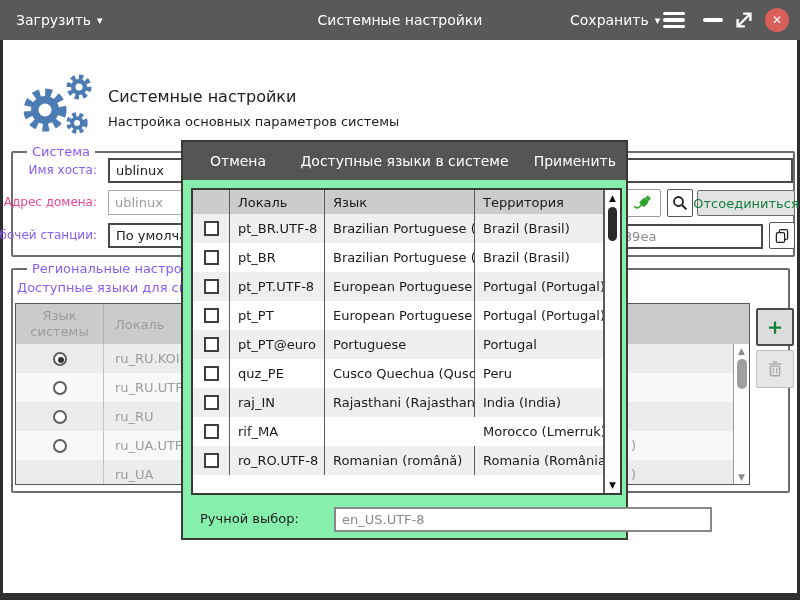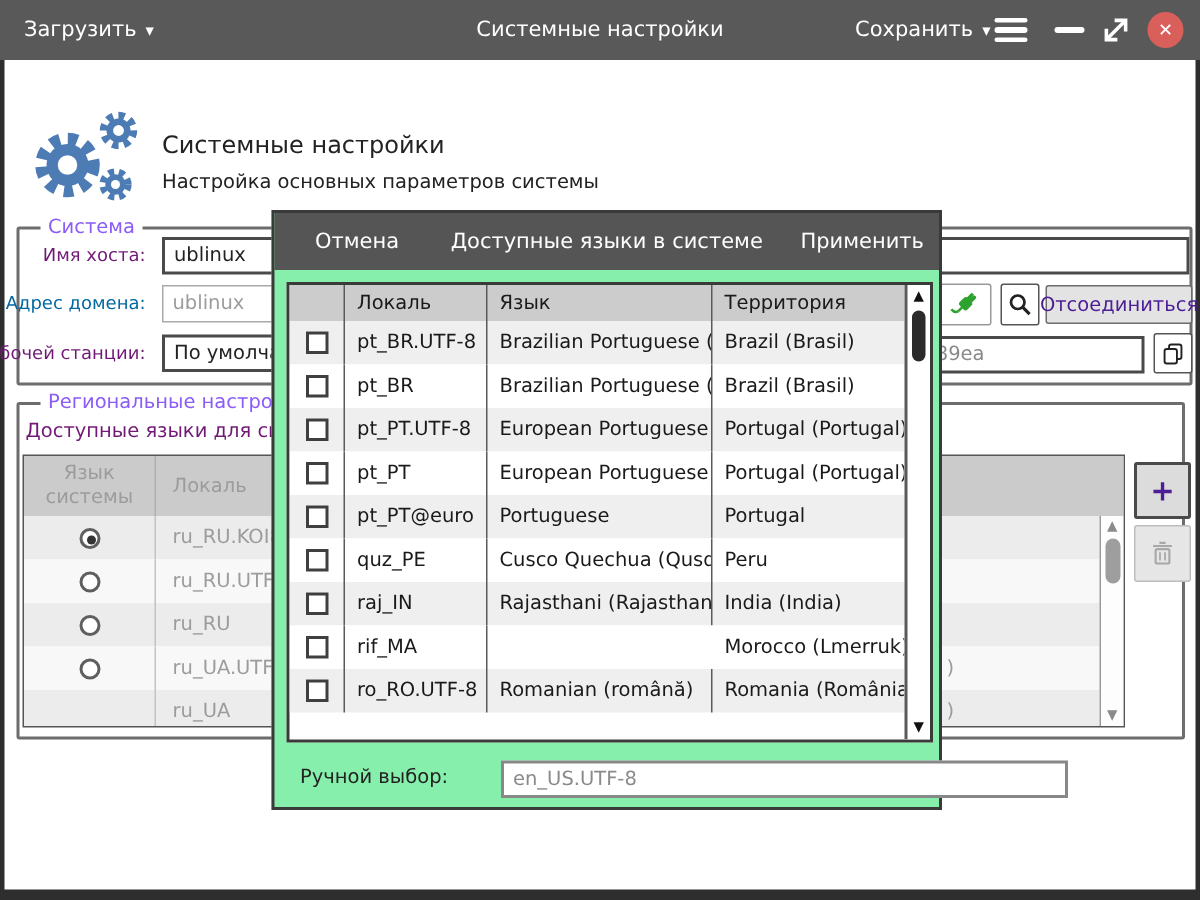--- a/index.html
+++ b/index.html
@@ -23,25 +23,25 @@
 
   
   .content { position:absolute; left:0; top:40px; width:800px; height:560px; border-left:3px solid #2e2e2e; border-right:3px solid #2e2e2e; border-bottom:7px solid #2e2e2e; background:#fff; }
 
   .app-title { position:absolute; left:105px; top:47px; font-size:16px; color:#222; }
   .app-subtitle { position:absolute; left:105px; top:74px; font-size:13px; color:#222; }
 
   .fieldset { position:absolute; border:2px solid #6d6d6d; border-radius:2px; }
   .legend { position:absolute; font-size:13px; color:#8b5cf6; background:#fff; padding:0 5px; }
 
-  .flabel { position:absolute; font-size:12px; color:#701a75; white-space:nowrap; }
+  .flabel { position:absolute; font-size:12px; color:#8b5cf6; white-space:nowrap; }
   .tinput { position:absolute; border:2px solid #4a4a4a; background:#fff; font-family:"DejaVu Sans",sans-serif; font-size:13px; color:#222; padding:0 6px; }
   .tinput.dis { border:1px solid #aaa; color:#9c9c9c; }
   .tinput.gray { color:#8a8a8a; }
-  .pushbtn { position:absolute; background:#e3e3e3; border:1px solid #6d6d6d; border-radius:2px; font-size:13px; color:#4c1d95; display:flex; align-items:center; justify-content:center; }
+  .pushbtn { position:absolute; background:#e3e3e3; border:1px solid #6d6d6d; border-radius:2px; font-size:13px; color:#15803d; display:flex; align-items:center; justify-content:center; }
   .iconbtn { position:absolute; background:#fff; border:1px solid #555; border-radius:2px; display:flex; align-items:center; justify-content:center; }
 
   
   .rtable { position:absolute; left:12px; top:263px; width:735px; height:182px; border:1px solid #555; background:#fff; overflow:hidden; }
   .rhead { position:absolute; left:0; top:0; right:0; height:40px; background:#cbcbcb; color:#9c9c9c; font-size:13px; }
   .rhead .c1 { position:absolute; left:0; top:0; width:88px; height:40px; border-right:1px solid #b0b0b0; display:flex; align-items:center; justify-content:center; text-align:center; line-height:1.2; }
   .rhead .c2 { position:absolute; left:89px; top:0; width:140px; height:40px; display:flex; align-items:center; padding-left:10px; }
   .rrow { position:absolute; left:0; right:16px; height:29px; font-size:13px; color:#9c9c9c; }
   .rrow.odd { background:#ececec; }
   .rrow.even { background:#f8f8f8; }
@@ -146,21 +146,21 @@
     </svg>
     <div class="app-title">Системные настройки</div>
     <div class="app-subtitle">Настройка основных параметров системы</div>
 
     <div class="fieldset" style="left:8px; top:111px; width:784px; height:106px;"></div>
     <span class="legend" style="left:24px; top:104px;">Система</span>
 
     <span class="flabel" style="right:700px; top:123px;">Имя хоста:</span>
     <input class="tinput" style="left: 105px; top: 118px; width: 685px; height: 25px;" value="ublinux">
 
-    <span class="flabel" style="right:700px; top:155px; color:#0369a1;">Адрес домена:</span>
+    <span class="flabel" style="right:700px; top:155px; color:#ec4899;">Адрес домена:</span>
     <input class="tinput dis" style="left: 105px; top: 150px; width: 512px; height: 25px;" value="ublinux">
     <div class="iconbtn" style="left:622px; top:149px; width:36px; height:28px; border-color:#999;">
       <svg width="22" height="22" viewBox="0 0 24 24">
         <g transform="rotate(45 12 12)" stroke="#2ea22e" fill="#2ea22e">
           <rect x="10.1" y="2.5" width="1.7" height="5" rx="0.8"></rect>
           <rect x="12.6" y="2.5" width="1.7" height="5" rx="0.8"></rect>
           <rect x="8.8" y="7.5" width="6.8" height="7" rx="1.5"></rect>
           <line x1="12.2" y1="14.5" x2="12.2" y2="18.5" stroke-width="1.8"></line>
           <path d="M12.2 18.5 q-0.5 3 -4.5 2.8" fill="none" stroke-width="1.8"></path>
         </g>

